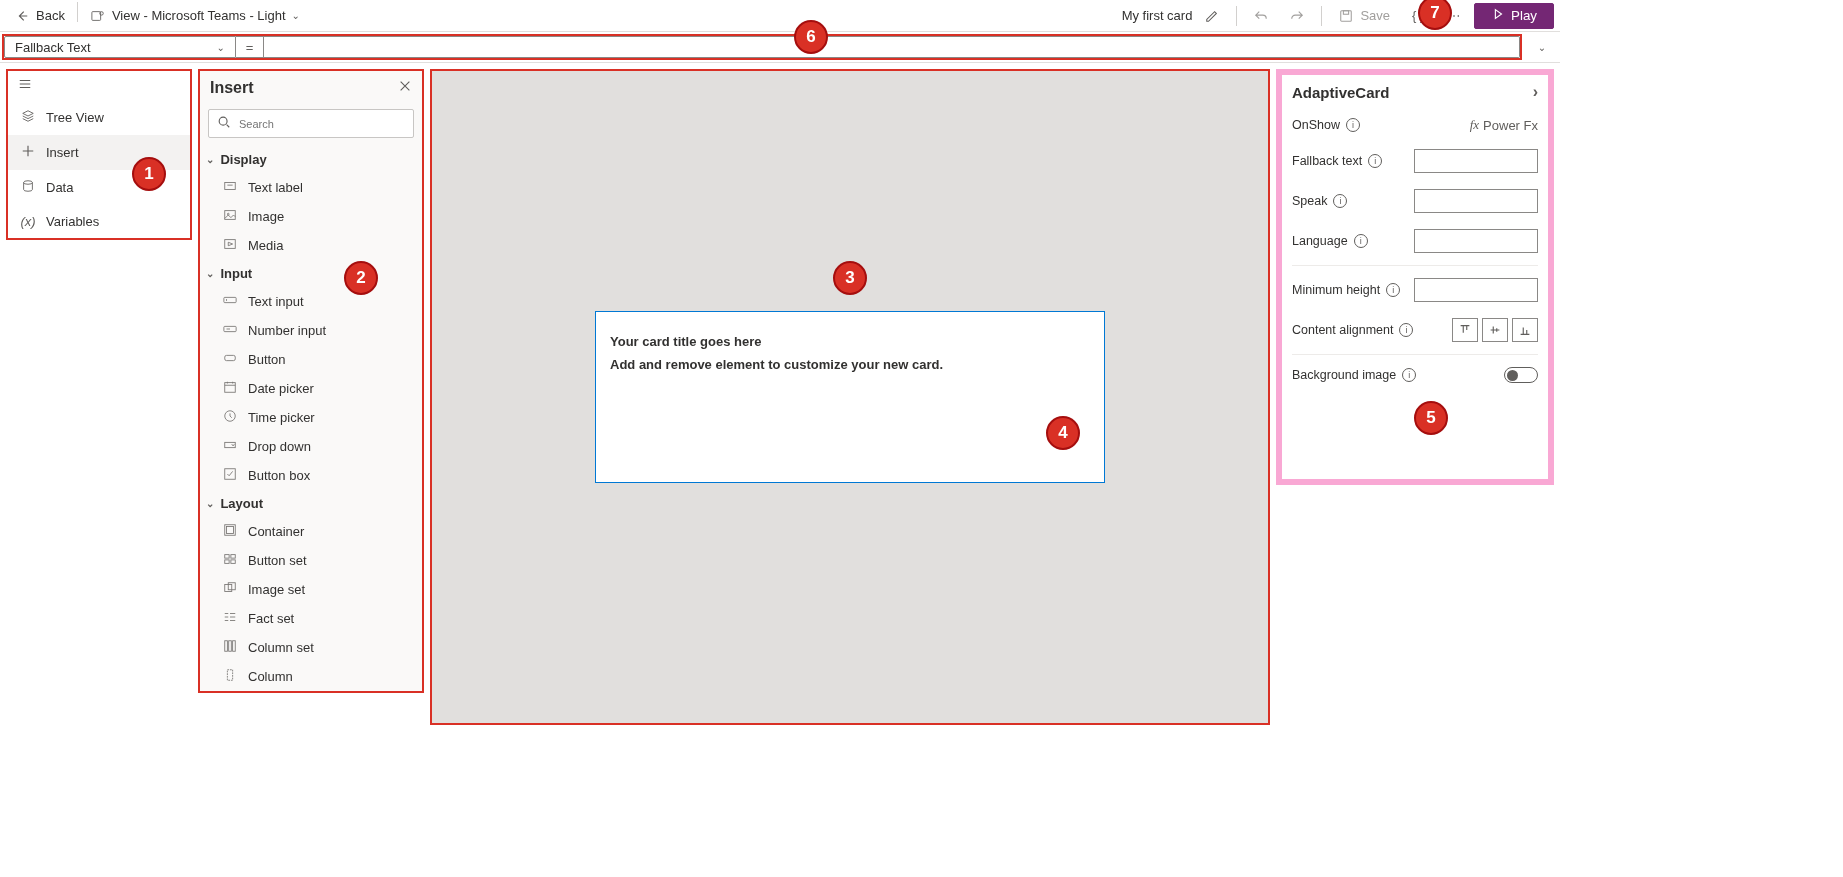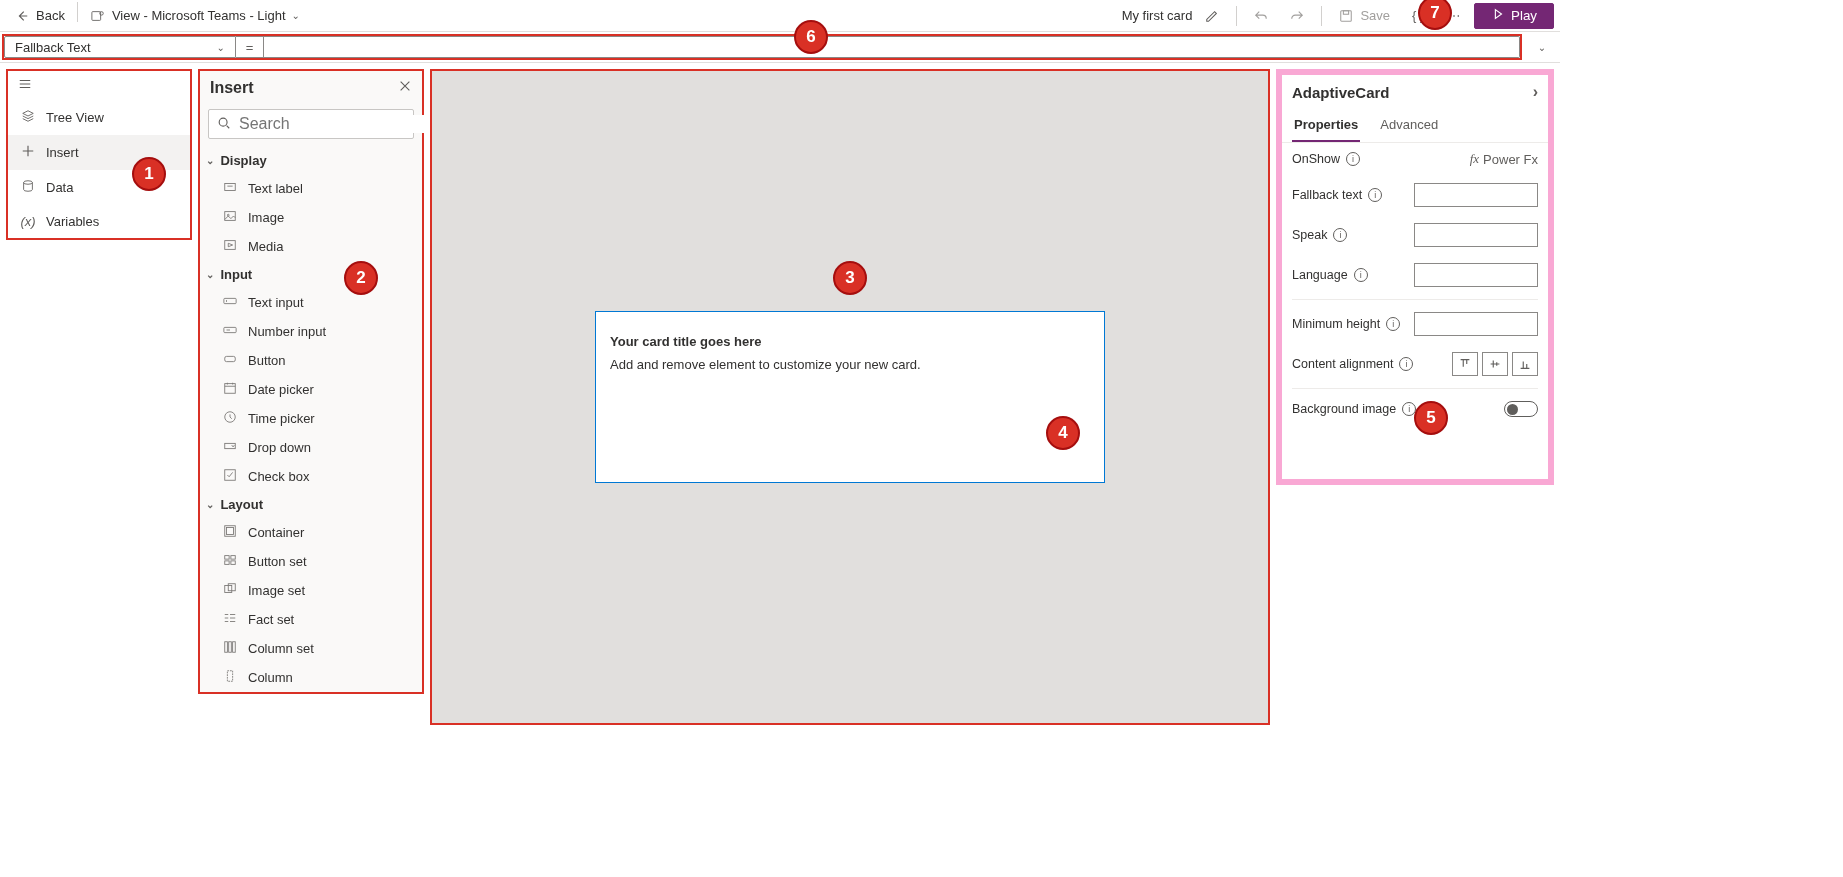--- a/index.html
+++ b/index.html
@@ -36,30 +36,30 @@
   .left-rail { position: relative; width: 186px; border: 2px solid #d93025; }
   .rail-burger { padding: 6px 10px; color: #605e5c; }
   .rail-item { display: flex; align-items: center; gap: 10px; padding: 9px 12px; cursor: pointer; }
   .rail-item.sel { background: #f3f2f1; }
   .rail-item .ic { width: 16px; color: #605e5c; text-align: center; }
 
   
   .insert-panel { position: relative; width: 226px; border: 2px solid #d93025; background: #faf9f8; display: flex; flex-direction: column; }
   .ip-head { display: flex; align-items: center; justify-content: space-between; padding: 8px 10px; font-size: 16px; font-weight: 600; }
   .ip-search { margin: 4px 8px 8px; display: flex; align-items: center; gap: 8px; background: #fff; border: 1px solid #c8c6c4; border-radius: 2px; padding: 5px 8px; color: #605e5c; }
-  .ip-search input { border: none; outline: none; flex: 1; font-size: 16px; }
+  .ip-search input { border: none; outline: none; flex: 1; font-size: 11px; }
   .ip-group-head { display: flex; align-items: center; gap: 6px; padding: 6px 10px 6px 6px; font-weight: 600; cursor: pointer; }
   .ip-item { display: flex; align-items: center; gap: 10px; padding: 6px 10px 6px 22px; cursor: pointer; }
   .ip-item .ic { width: 16px; text-align: center; color: #797775; }
 
   
   .canvas-wrap { position: relative; flex: 1; border: 2px solid #d93025; height: 656px; background: #e1dfdd; display: flex; align-items: center; justify-content: center; }
   .card-preview { position: relative; width: 510px; height: 172px; background: #fff; border: 1px solid #0078d4; padding: 22px 14px; }
   .card-title { font-weight: 600; margin-bottom: 8px; }
-  .card-sub { color: #323130; }
+  .card-sub { color: #323130; font-weight: bold; }
 
   
   .props-panel { position: relative; width: 278px; border: 6px solid #f9a8d4; background: #fff; display: flex; flex-direction: column; height: 416px; }
   .pp-head { display: flex; align-items: center; justify-content: space-between; padding: 8px 10px; font-size: 15px; font-weight: 600; }
   .pp-tabs { display: flex; gap: 18px; padding: 0 10px; border-bottom: 1px solid #edebe9; }
   .pp-tab { padding: 8px 2px; cursor: pointer; font-size: 13px; color: #605e5c; }
   .pp-tab.active { color: #323130; border-bottom: 2px solid #742774; font-weight: 600; }
   .pp-row { display: flex; align-items: center; justify-content: space-between; padding: 8px 10px; gap: 8px; }
   .pp-label { display: flex; align-items: center; gap: 6px; font-size: 12.5px; color: #323130; }
   .info-ic { width: 14px; height: 14px; border: 1px solid #605e5c; border-radius: 50%; font-size: 9px; display:inline-flex; align-items:center; justify-content:center; color:#605e5c; }
@@ -299,21 +299,21 @@
               <rect x="2" y="5" width="12" height="6"></rect>
               <path d="M10 7 L11.5 9 L13 7"></path>
             </svg></span>
           <span>Drop down</span>
         </div>
       <div class="ip-item">
           <span class="ic"><svg viewBox="0 0 16 16" fill="none" stroke="currentColor">
               <rect x="2" y="2" width="12" height="12"></rect>
               <path d="M5 8 L7 10 L11 5"></path>
             </svg></span>
-          <span>Check box</span>
+          <span>Button box</span>
         </div>
 
       <div class="ip-group-head">
         <span class="chev">⌄</span>
         <span>Layout</span>
       </div>
       <div class="ip-item">
           <span class="ic"><svg viewBox="0 0 16 16" fill="none" stroke="currentColor">
               <rect x="2" y="2" width="12" height="12"></rect>
               <rect x="4" y="4" width="8" height="8"></rect>
@@ -366,24 +366,20 @@
         <div class="card-title">Your card title goes here</div>
         <div class="card-sub">Add and remove element to customize your new card.</div>
         <div class="callout" style="bottom:32px; right:24px;">4</div>
       </div>
     </div>
 
     <div class="props-panel">
       <div class="pp-head">
         <span>AdaptiveCard</span>
         <span style="cursor:pointer; font-size:16px; color:#605e5c;">›</span>
-      </div>
-      <div class="pp-tabs">
-        <div class="pp-tab active">Properties</div>
-        <div class="pp-tab">Advanced</div>
       </div>
 
       <div class="pp-row">
         <span class="pp-label">
             <span>OnShow</span>
             <span class="info-ic">i</span>
           </span>
         <span class="pp-fx">
             <i style="font-family:serif;">fx</i> 
             <span>Power Fx</span>

